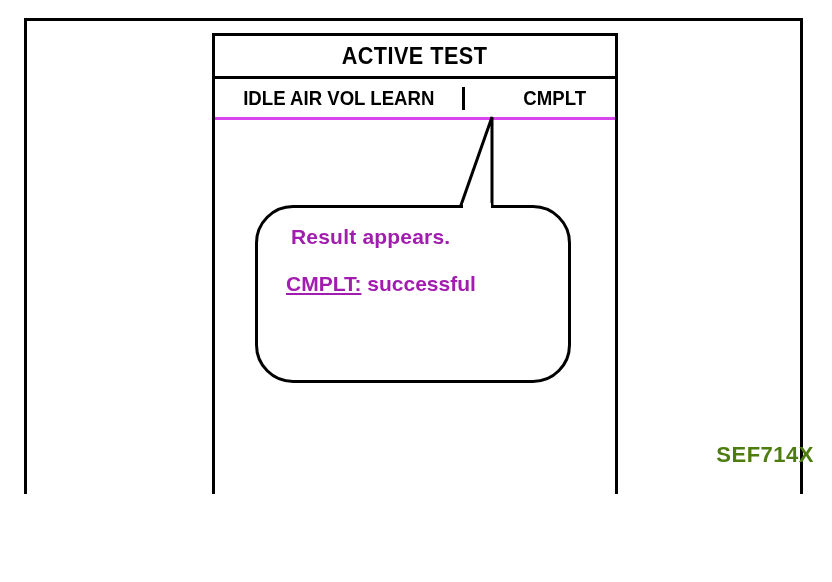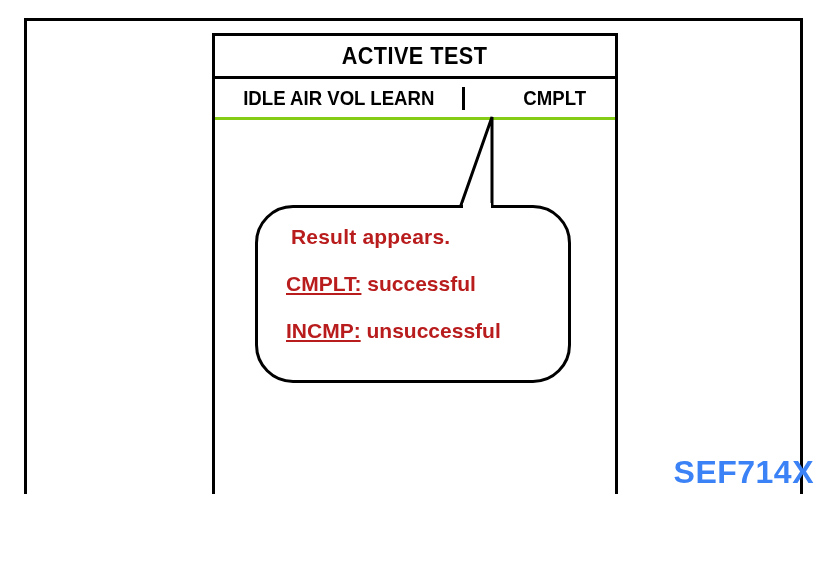--- a/index.html
+++ b/index.html
@@ -64,21 +64,21 @@
     transform: scaleX(0.94);
     white-space: nowrap;
   }
 
   #panel-row {
     position: absolute;
     left: 0;
     top: 43px;
     right: 0;
     height: 41px;
-    border-bottom: 3px solid #84cc16;
+    border-bottom: 3px solid #d946ef;
     box-sizing: border-box;
     display: flex;
     align-items: center;
   }
   #row-item-cell {
     width: 250px;
     border-right: 3px solid #000000;
     box-sizing: border-box;
     display: flex;
     align-items: center;
@@ -138,21 +138,21 @@
     background: #ffffff;
   }
 
   #callout-lines {
     position: absolute;
     left: 28px;
     top: 18px;
     right: 14px;
   }
   .callout-line {
-    color: #b91c1c;
+    color: #a21caf;
     font-size: 21px;
     white-space: nowrap;
     line-height: 1;
   }
   .callout-line + .callout-line {
     margin-top: 26px;
   }
   #callout-line-1 {
     font-weight: bold;
     margin-left: 5px;
@@ -163,25 +163,25 @@
     text-decoration: underline;
   }
   .callout-val {
     font-weight: bold;
   }
 
   
   #figure-id {
     position: absolute;
     right: 18px;
-    bottom: 3px;
-    font-size: 32px;
+    bottom: 26px;
+    font-size: 22px;
     font-weight: bold;
     letter-spacing: 0.5px;
-    color: #3b82f6;
+    color: #4d7c0f;
     white-space: nowrap;
   }
 </style>
 </head>
 <body>
 
 <div id="figure">
 
   <div id="outer-frame"></div>
 
@@ -206,23 +206,20 @@
   <svg id="callout-tail" viewBox="0 0 80 110">
     <polygon points="52,9 52,100 20,100" fill="#ffffff" stroke="#000000" stroke-width="3" stroke-linejoin="miter"></polygon>
   </svg>
 
   <div id="callout-bubble">
     <div id="callout-lines">
       <div class="callout-line" id="callout-line-1">Result appears.</div>
       <div class="callout-line">
         <span class="callout-key">CMPLT:</span><span class="callout-val"> successful</span>
       </div>
-      <div class="callout-line">
-        <span class="callout-key">INCMP:</span><span class="callout-val"> unsuccessful</span>
-      </div>
     </div>
   </div>
 
   <div id="callout-tail-join-mask"></div>
 
   <div id="figure-id">SEF714X</div>
 
 </div>
 
 </body></html>

